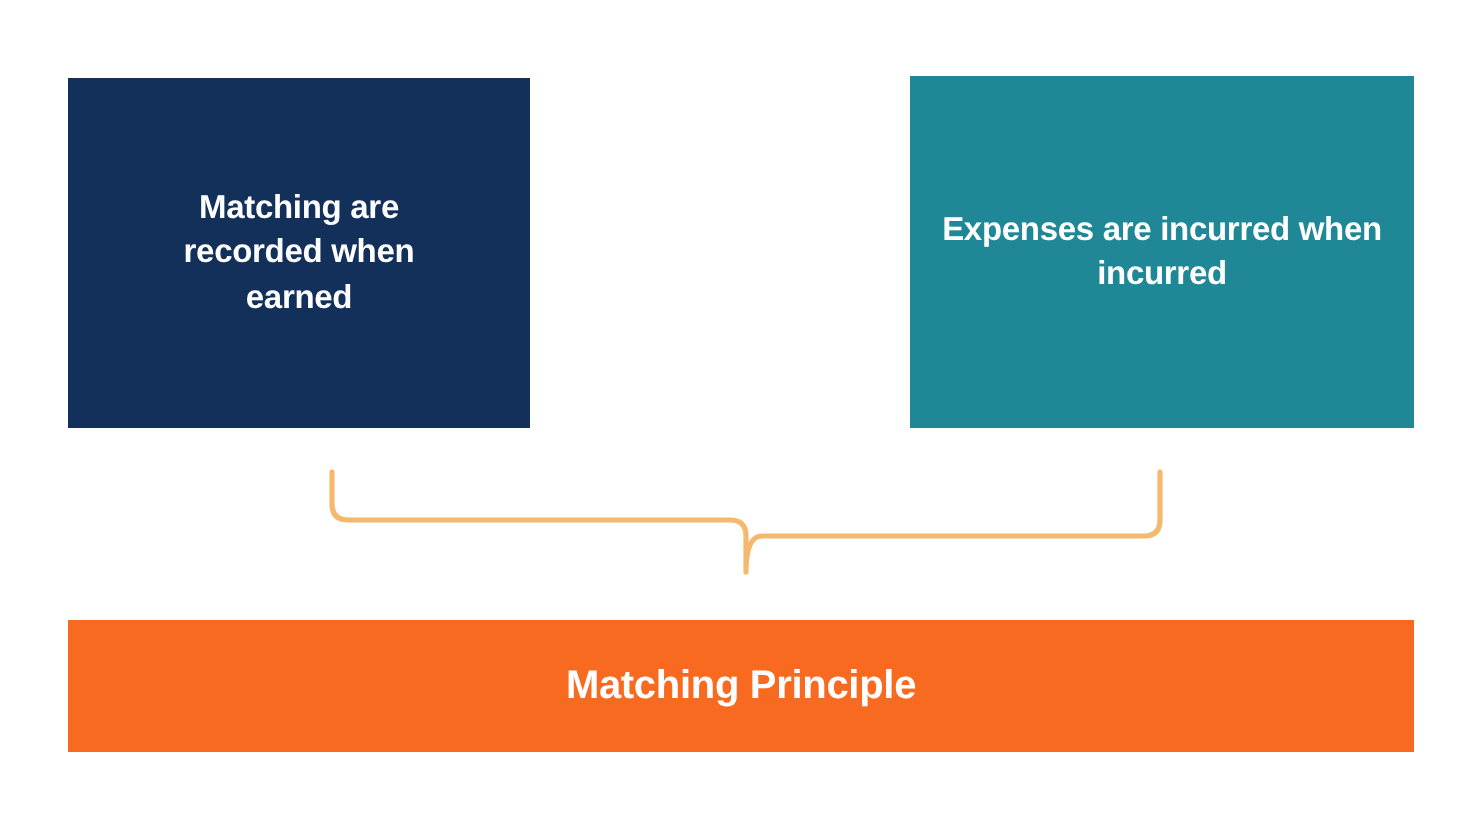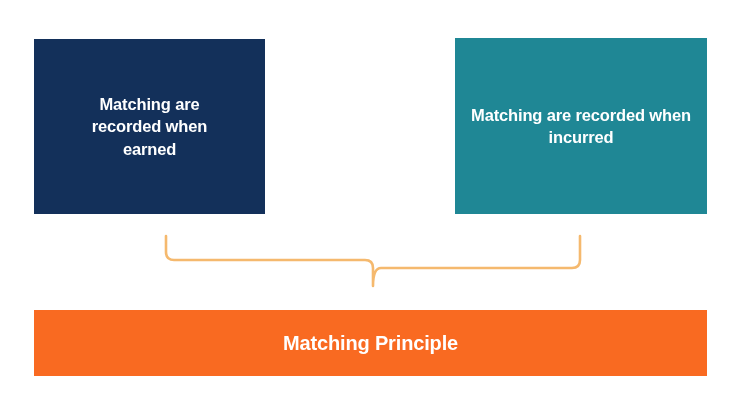--- a/index.html
+++ b/index.html
@@ -79,21 +79,21 @@
 </head>
 <body>
 
 <div id="diagram-canvas">
 
   <div class="node-box" id="revenue-box">
     <span class="node-label">Matching are recorded when earned</span>
   </div>
 
   <div class="node-box" id="expense-box">
-    <span class="node-label">Matching are recorded when incurred</span>
+    <span class="node-label">Expenses are incurred when incurred</span>
   </div>
 
   <svg id="brace-connector" viewBox="0 0 445 70">
     <path d="M 16 10
              L 16 26
              Q 16 34 24 34
              L 215 34
              Q 223 34 223 42
              L 223 60
              Q 223 42 231 42

